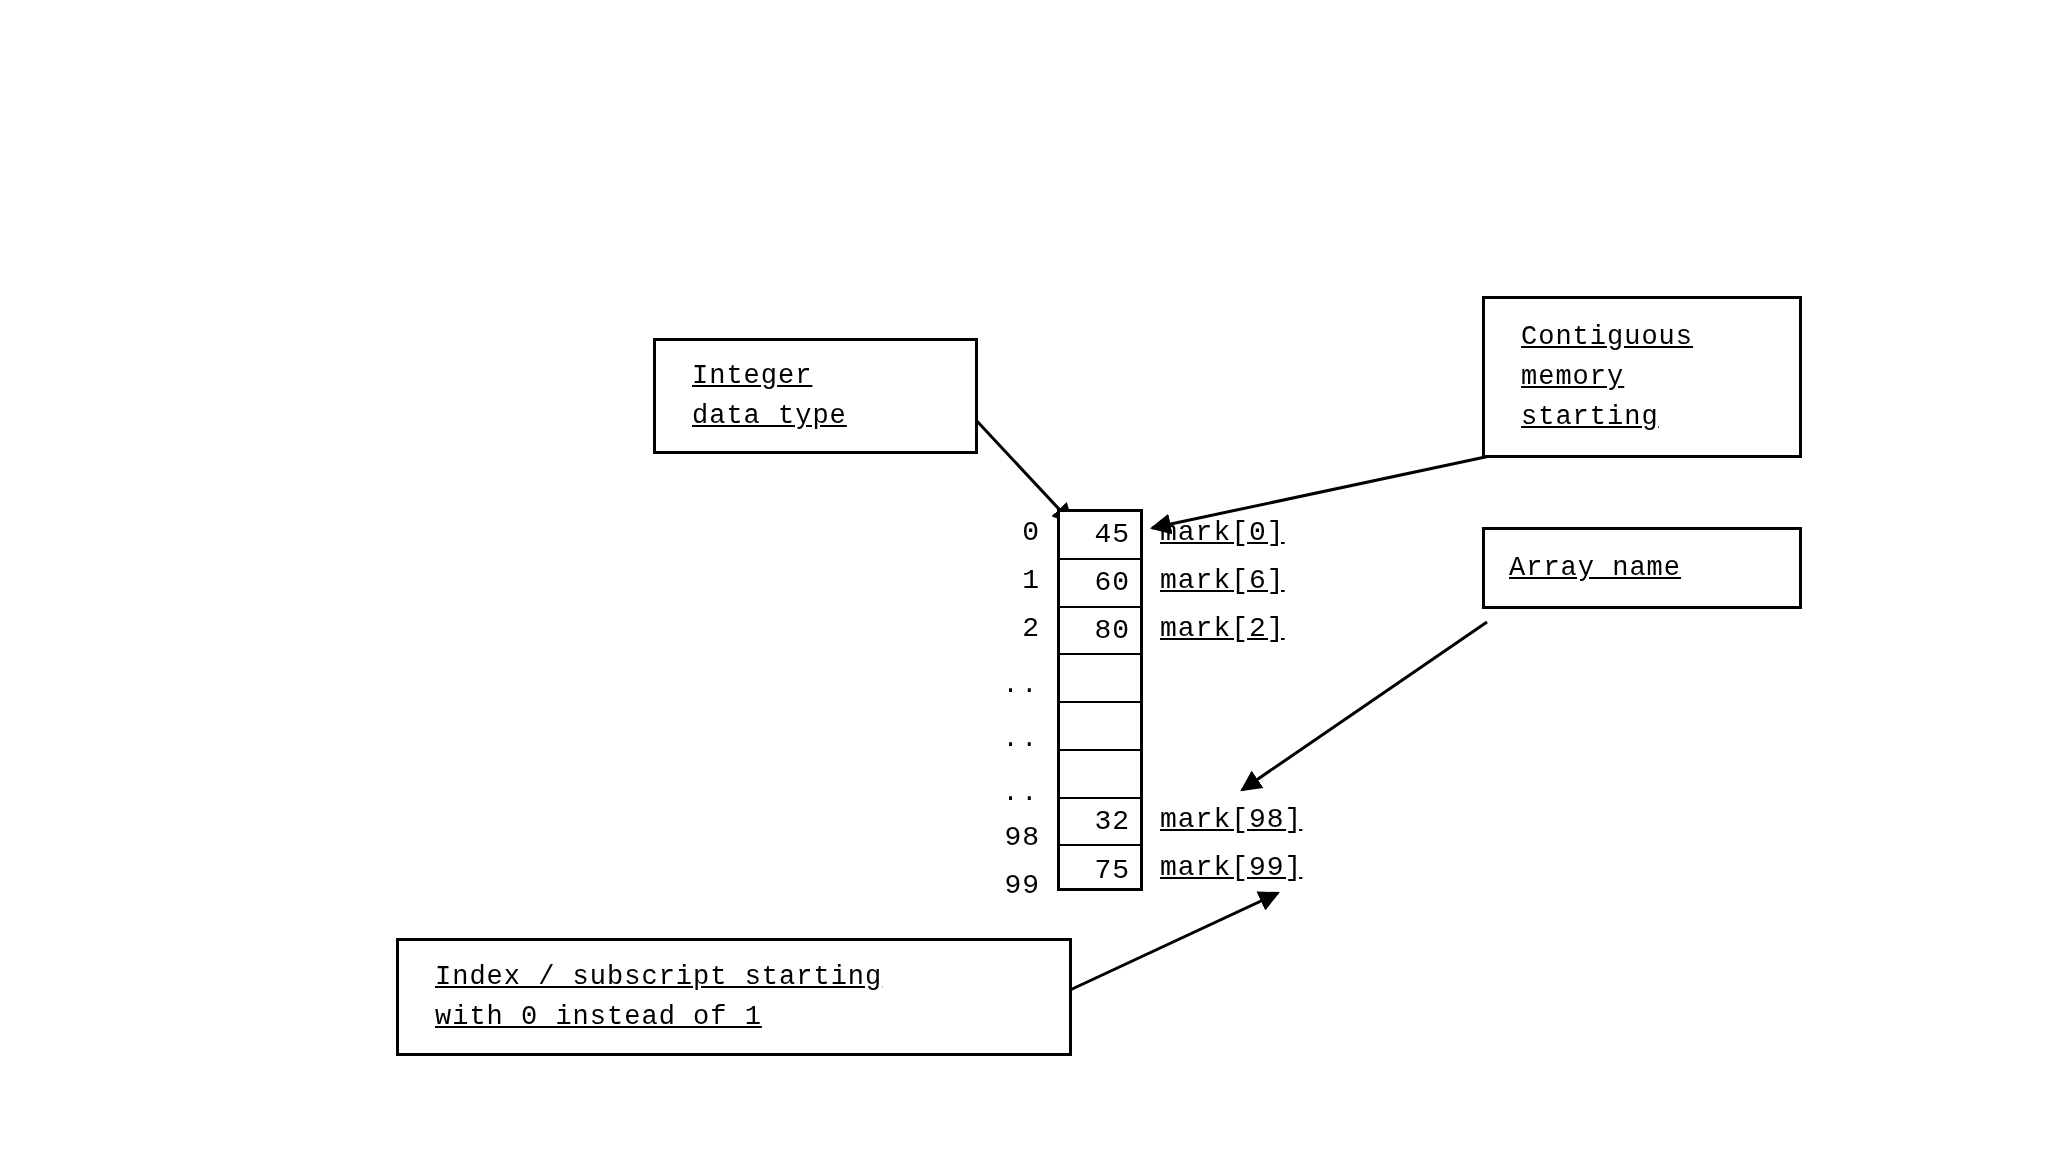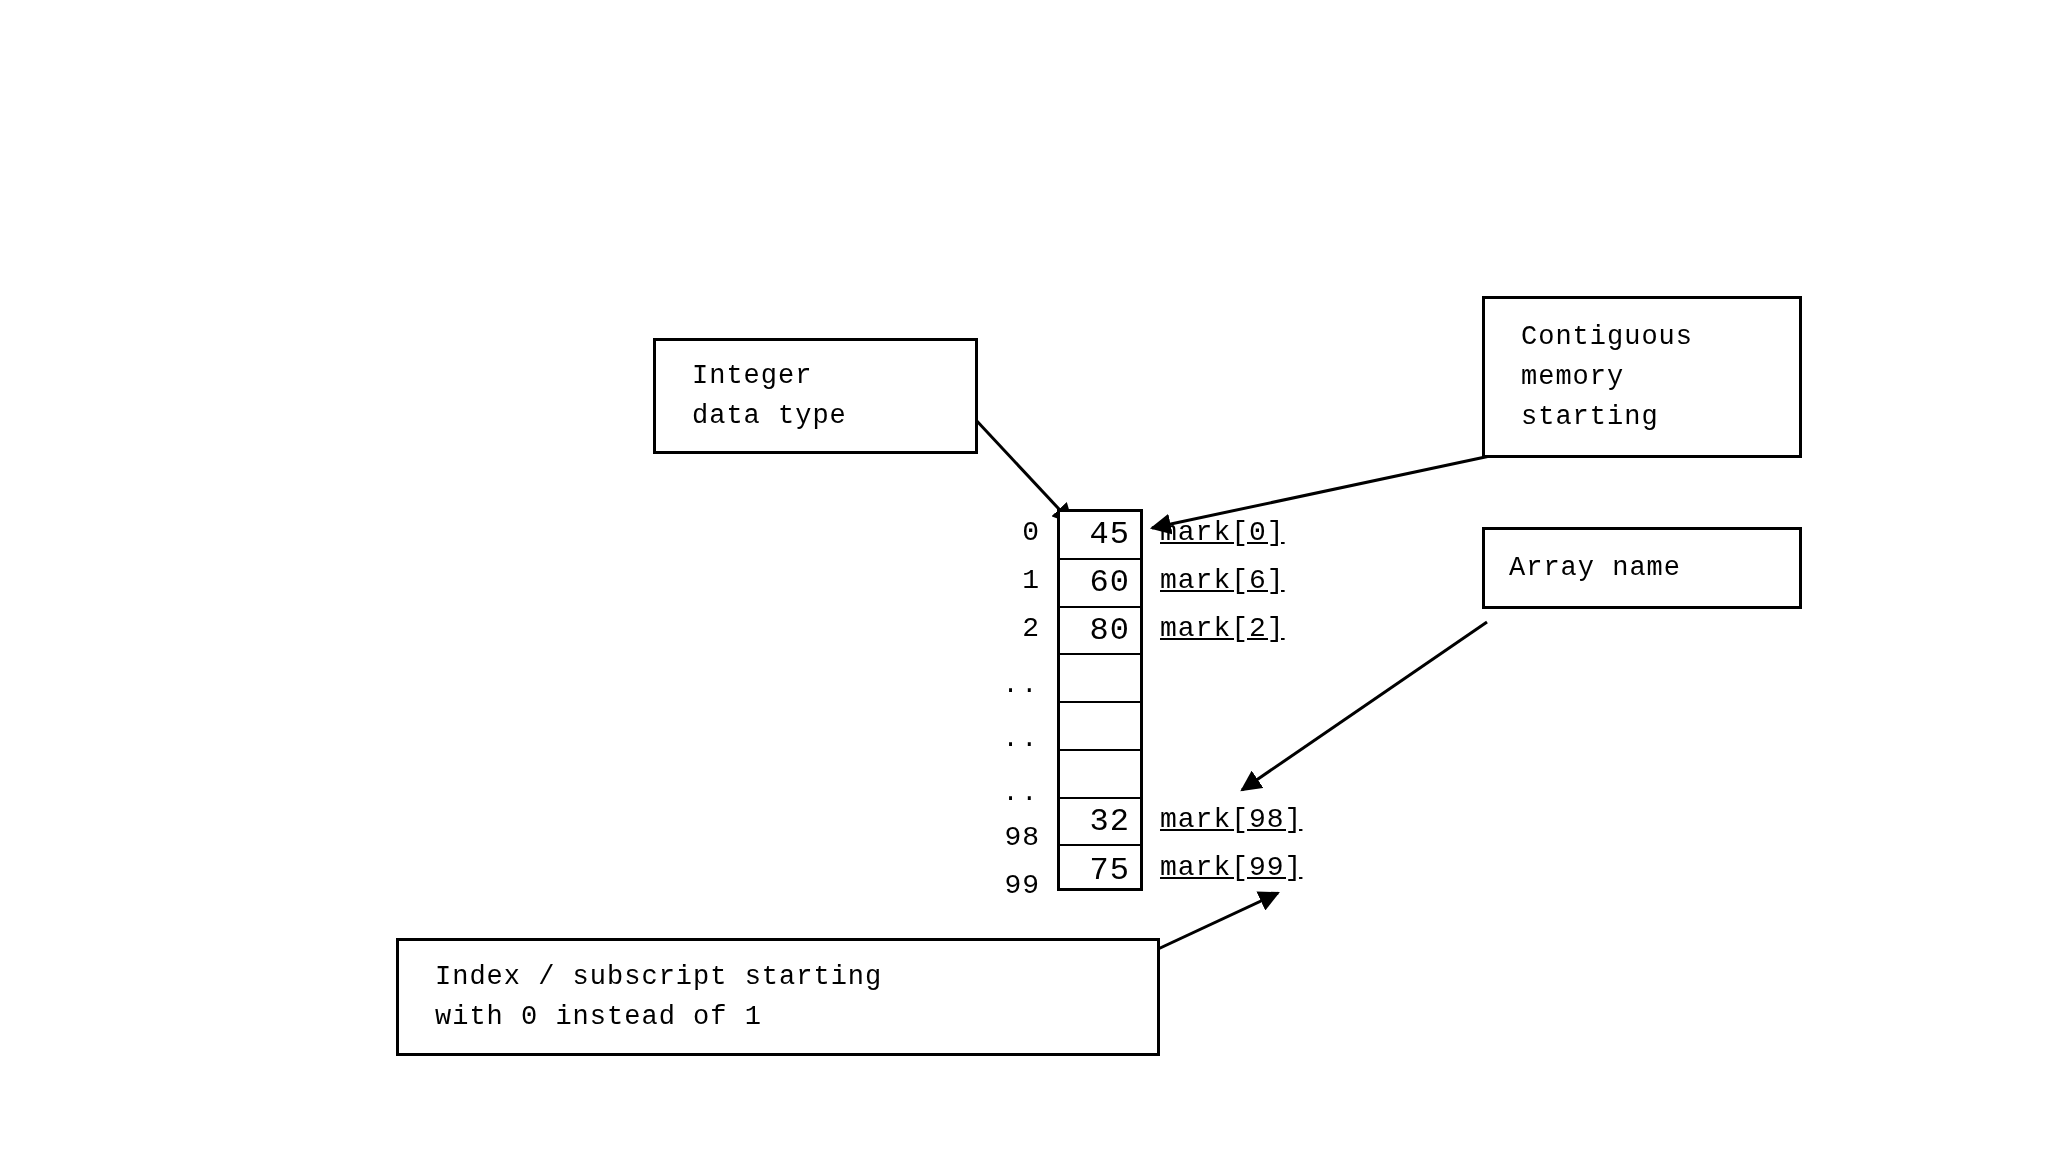--- a/index.html
+++ b/index.html
@@ -27,47 +27,48 @@
     flex-direction: column;
     justify-content: center;
     font-size: 27px;
     line-height: 40px;
     letter-spacing: 1px;
     white-space: pre;
   }
   .callout .ln {
     display: block;
     white-space: pre;
+    text-decoration: underline;
   }
 
   #box-integer   { left: 638px;  top: 338px;  width: 325px; height: 116px; padding-left: 36px; margin-left: 15px; }
   #box-contig    { left: 1482px; top: 296px;  width: 320px; height: 162px; padding-left: 36px; }
   #box-arrayname { left: 1482px; top: 527px;  width: 320px; height: 82px;  padding-left: 24px; }
-  #box-index     { left: 396px;  top: 938px;  width: 764px; height: 118px; padding-left: 36px; }
+  #box-index     { left: 396px;  top: 938px;  width: 676px; height: 118px; padding-left: 36px; }
 
   
   #array-table {
     position: absolute;
     left: 1057px;
     top: 509px;
     width: 86px;
     height: 382px;
     box-sizing: border-box;
     border: 3px solid #000000;
     background: #ffffff;
   }
   .array-cell {
     box-sizing: border-box;
     height: 47.75px;
     border-bottom: 2px solid #000000;
     display: flex;
     align-items: center;
     justify-content: flex-end;
     padding-right: 10px;
-    font-size: 32px;
+    font-size: 28px;
     letter-spacing: 1px;
   }
   .array-cell:last-child { border-bottom: none; padding-left: 16px; }
 
   
   .idx-col, .name-col {
     position: absolute;
     top: 509px;
     height: 382px;
   }

